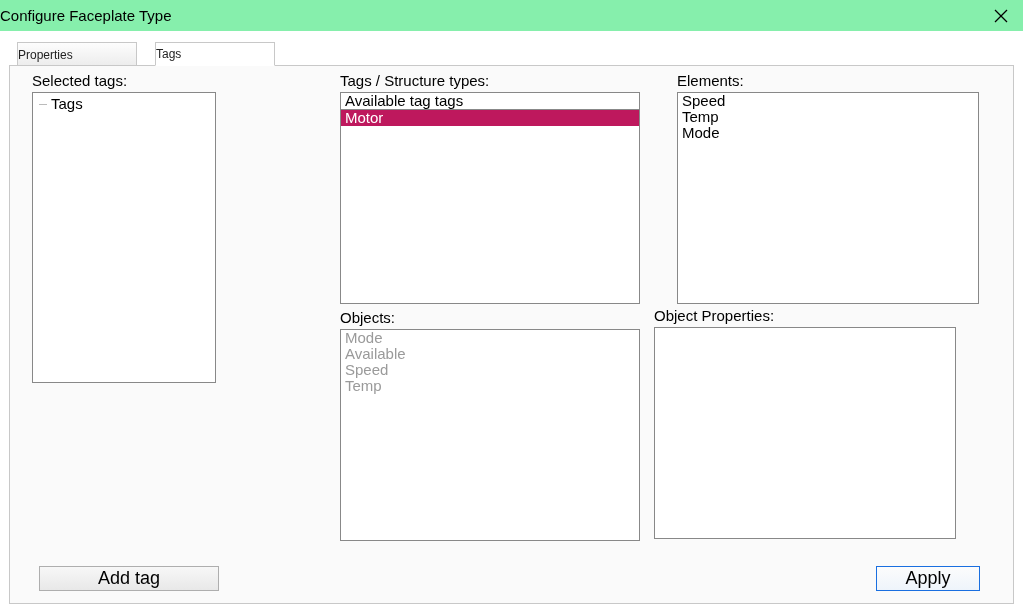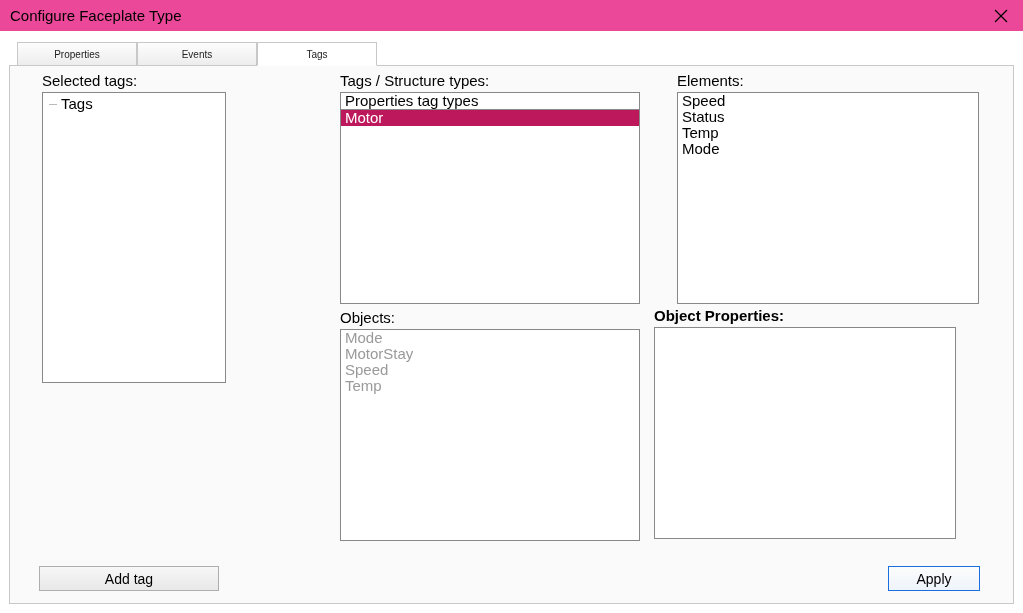--- a/index.html
+++ b/index.html
@@ -11,25 +11,24 @@
     background: #f0f0f0;
     overflow: hidden;
   }
   .window {
     width: 1023px; height: 613px;
     display: flex; flex-direction: column;
     background: #fff;
   }
   .titlebar {
     height: 31px;
-    background: #ec4899;
+    background: #86efac;
     display: flex;
     align-items: center;
     justify-content: space-between;
-    padding-left: 10px;
     color: #000;
     font-size: 15px;
   }
   .closebtn {
     width: 45px; height: 31px;
     display:flex; align-items:center; justify-content:center;
     cursor: default;
   }
   .closebtn svg { width:14px; height:14px; stroke:#000; stroke-width:1.2; }
 
@@ -42,28 +41,28 @@
 
   .tabs {
     display:flex;
     height: 24px;
     position: relative;
     margin-left: 8px;
   }
   .tab {
     width: 120px;
     height: 24px;
-    display:flex; align-items:center; justify-content:center;
+    display:flex; align-items:center; 
     border-top:1px solid #c8c8c8;
     border-left:1px solid #c8c8c8;
     border-right:1px solid #c8c8c8;
     background: linear-gradient(#fdfdfd,#ececec);
-    font-size:10px;
+    font-size:12px;
     color:#222;
-    margin-right:0px;
+    margin-right:18px;
     position:relative;
     top:1px;
   }
   .tab.active {
     background:#fff;
     border-bottom:1px solid #fff;
     z-index:2;
   }
   .tab.inactive {
     border-bottom: none;
@@ -78,21 +77,21 @@
   }
 
   .label {
     font-size:15px;
     color:#000;
     margin-bottom:3px;
   }
 
   .col-left {
     position:absolute;
-    left: 32px; top: 6px;
+    left: 22px; top: 6px;
     width: 200px;
   }
   .selected-tags-box {
     width: 184px;
     height: 291px;
     border:1px solid #888;
     background:#fff;
     margin-top:3px;
     padding: 2px 6px;
     overflow:auto;
@@ -160,46 +159,45 @@
 
   .section2-mid {
     position:absolute;
     left:330px; top:243px;
     width:300px;
   }
   .section2-right {
     position:absolute;
     left:644px; top:241px;
     width:302px;
-    font-weight:bold;
   }
 
   .btn {
     height: 25px;
     border:1px solid #aeaeae;
     background: linear-gradient(#f7f7f7,#e8e8e8);
     display:flex;align-items:center;justify-content:center;
-    font-size:14px;
+    font-size:18px;
     color:#000;
     padding: 0 10px;
     cursor:default;
   }
   .btn.primary {
     border:1px solid #1a6fe0;
     background: linear-gradient(#fcfcfc,#eef4fb);
   }
   .add-tag {
     position:absolute;
     left:29px; bottom:12px;
     width:180px;
   }
   .apply {
     position:absolute;
     right:33px; bottom:12px;
-    width:92px;
+    width:104px;
   }
 </style>
 </head>
 <body>
 
 <div class="window">
 
   <div class="titlebar">
     <span>Configure Faceplate Type</span>
     <div class="closebtn">
@@ -209,60 +207,56 @@
       </svg>
     </div>
   </div>
 
   <div class="body-area">
 
     <div class="tabs">
       <div class="tab inactive">
         <span>Properties</span>
       </div>
-      <div class="tab inactive">
-        <span>Events</span>
-      </div>
       <div class="tab active">
         <span>Tags</span>
       </div>
     </div>
 
     <div class="panel">
 
       <div class="col-left">
         <div class="label">Selected tags:</div>
         <div class="selected-tags-box list-box" style="height:291px">
           <div class="tree-item">Tags</div>
         </div>
       </div>
 
       <div class="col-mid">
         <div class="label">Tags / Structure types:</div>
         <div class="list-box tag-types-box">
-          <div class="list-header">Properties tag types</div>
+          <div class="list-header">Available tag tags</div>
           <div class="list-row selected">Motor</div>
         </div>
       </div>
 
       <div class="col-right">
         <div class="label">Elements:</div>
         <div class="list-box elements-box">
           <div class="list-row">Speed</div>
-          <div class="list-row">Status</div>
           <div class="list-row">Temp</div>
           <div class="list-row">Mode</div>
         </div>
       </div>
 
       <div class="section2-mid">
         <div class="label">Objects:</div>
         <div class="list-box objects-box">
           <div class="list-row disabled">Mode</div>
-          <div class="list-row disabled">MotorStay</div>
+          <div class="list-row disabled">Available</div>
           <div class="list-row disabled">Speed</div>
           <div class="list-row disabled">Temp</div>
         </div>
       </div>
 
       <div class="section2-right">
         <div class="label">Object Properties:</div>
         <div class="list-box objprops-box"></div>
       </div>
 

